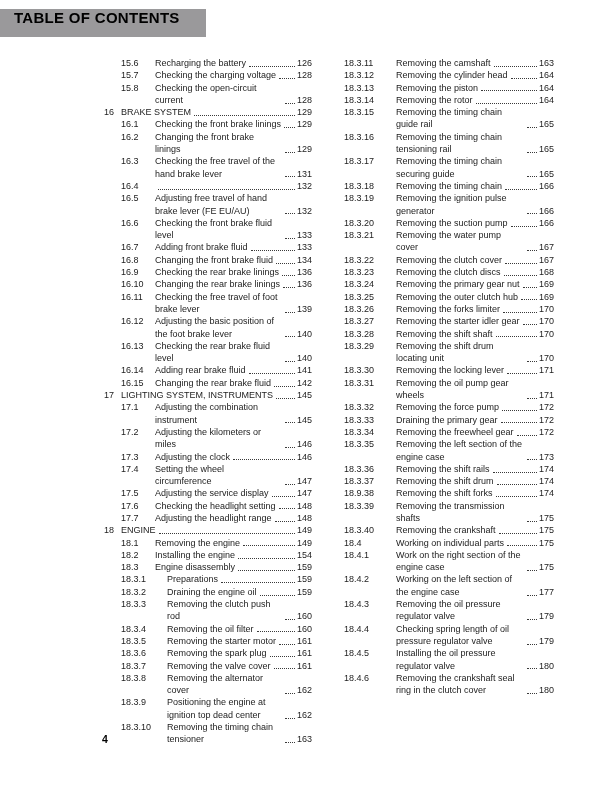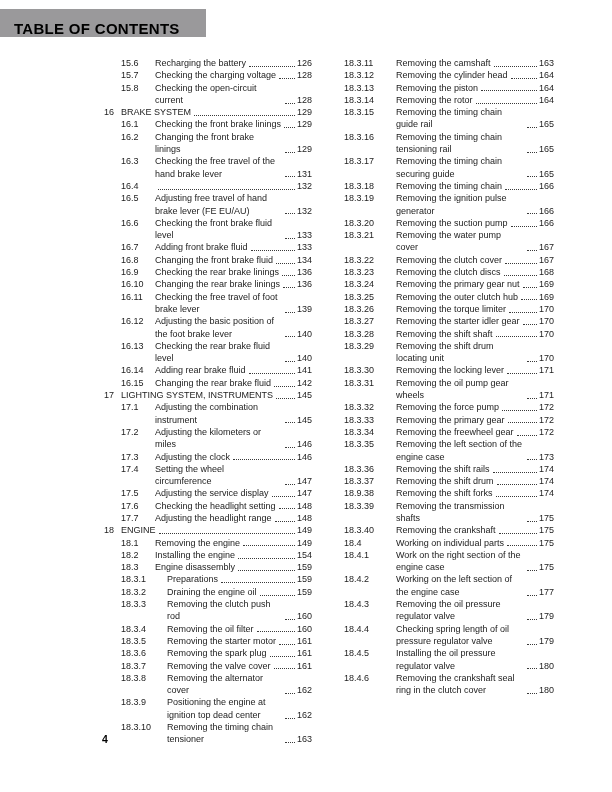--- a/index.html
+++ b/index.html
@@ -12,21 +12,21 @@
   .sheet {
     position: relative;
     width: 612px; height: 792px;
     background: #ffffff;
     overflow: hidden;
   }
   .header-bar {
     position: absolute; left: 0; top: 9px;
     width: 206px; height: 28px;
     background: #9a999b;
-    display: flex; align-items: flex-end;
+    display: flex; align-items: flex-start;
   }
   .header-bar .header-title {
     font-size: 15px; font-weight: bold; color: #000;
     padding-left: 14px; letter-spacing: 0.3px;
     white-space: nowrap;
   }
   .toc-col {
     position: absolute; top: 57px;
     font-size: 9px; line-height: 12.3px;
   }
@@ -401,21 +401,21 @@
         <span class="page">169</span>
       </div>
       <div class="entry lv3">
         <span class="num">18.3.25</span>
         <span class="title">Removing the outer clutch hub</span>
         <span class="dots"></span>
         <span class="page">169</span>
       </div>
       <div class="entry lv3">
         <span class="num">18.3.26</span>
-        <span class="title">Removing the torque limiter</span>
+        <span class="title">Removing the forks limiter</span>
         <span class="dots"></span>
         <span class="page">170</span>
       </div>
       <div class="entry lv3">
         <span class="num">18.3.27</span>
         <span class="title">Removing the starter idler gear</span>
         <span class="dots"></span>
         <span class="page">170</span>
       </div>
       <div class="entry lv3">
@@ -443,21 +443,21 @@
         <span class="page">171</span>
       </div>
       <div class="entry lv3">
         <span class="num">18.3.32</span>
         <span class="title">Removing the force pump</span>
         <span class="dots"></span>
         <span class="page">172</span>
       </div>
       <div class="entry lv3">
         <span class="num">18.3.33</span>
-        <span class="title">Removing the primary gear</span>
+        <span class="title">Draining the primary gear</span>
         <span class="dots"></span>
         <span class="page">172</span>
       </div>
       <div class="entry lv3">
         <span class="num">18.3.34</span>
         <span class="title">Removing the freewheel gear</span>
         <span class="dots"></span>
         <span class="page">172</span>
       </div>
       <div class="entry lv3">

